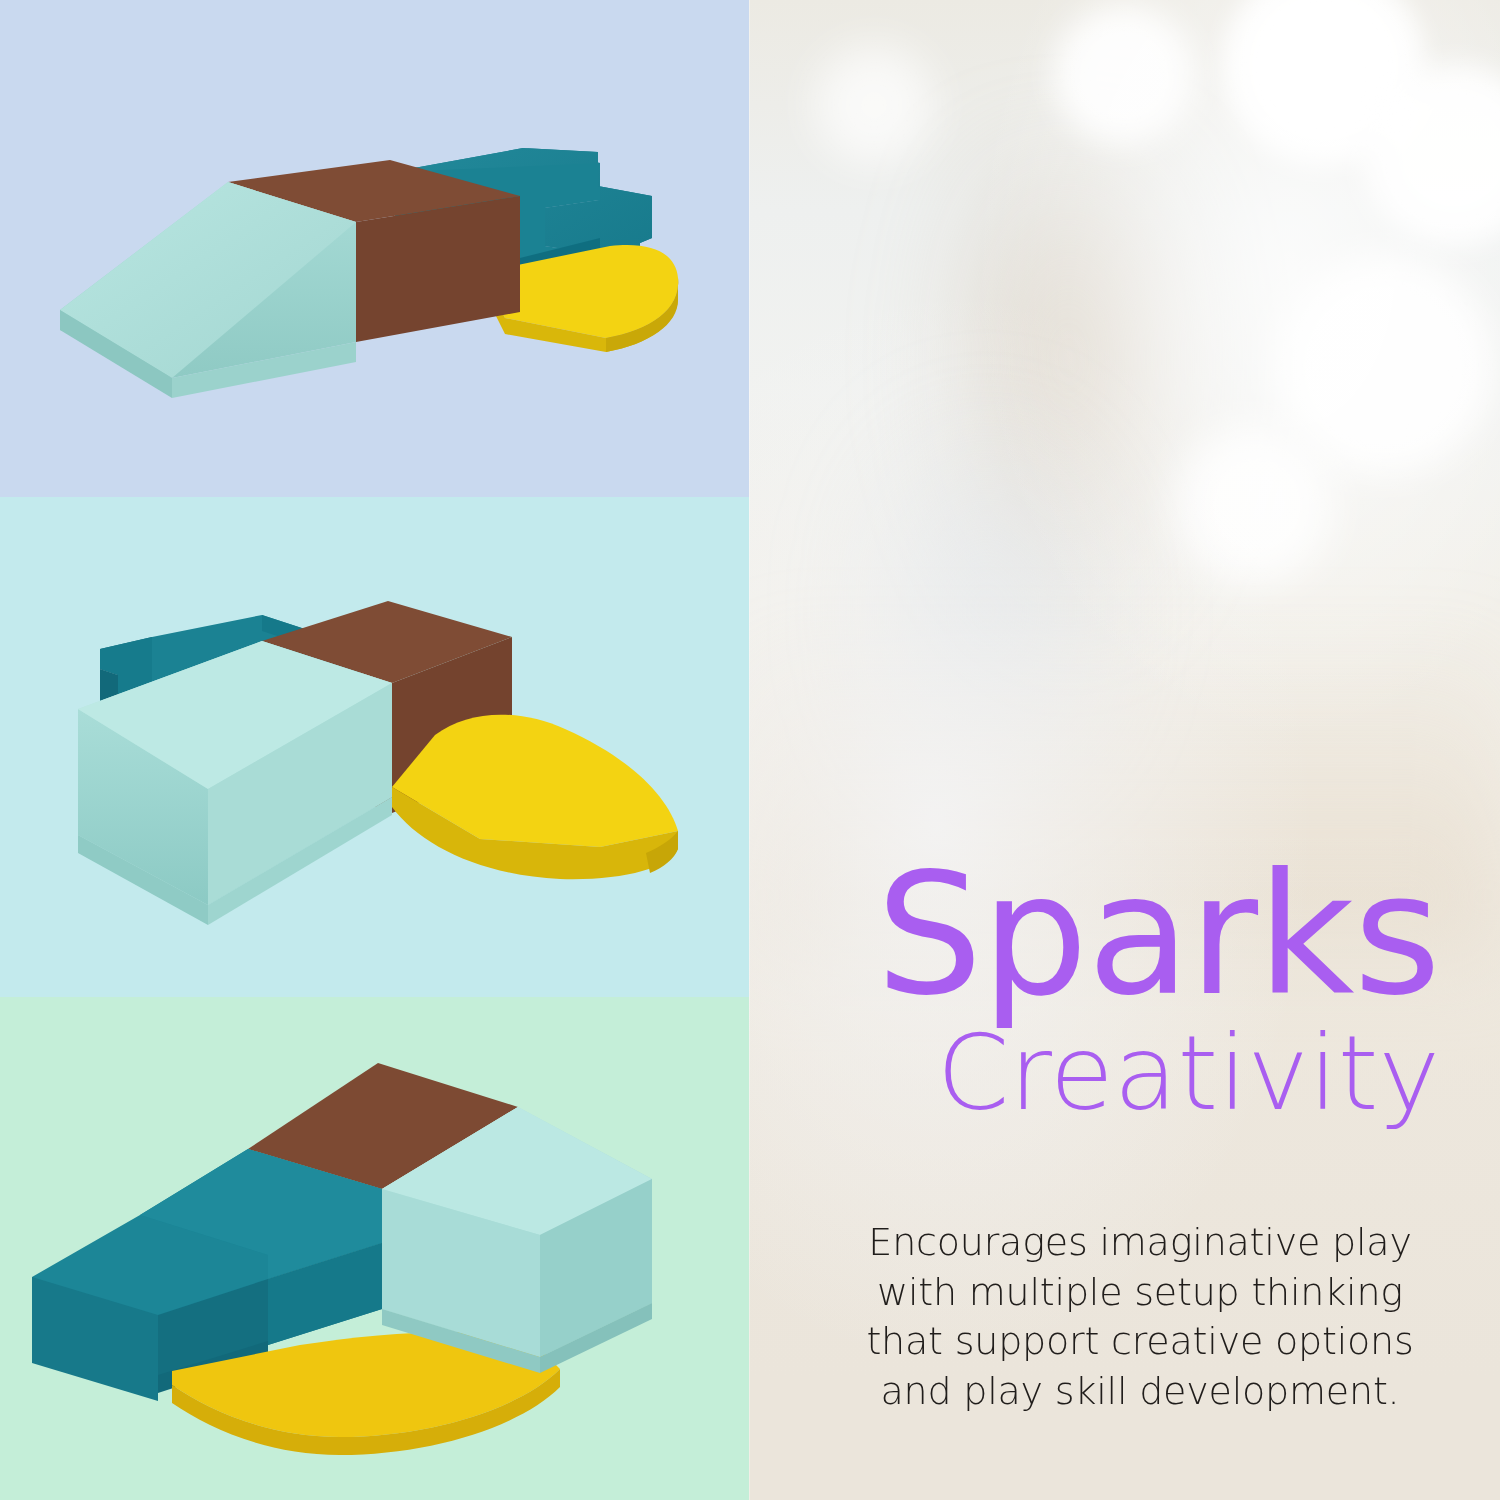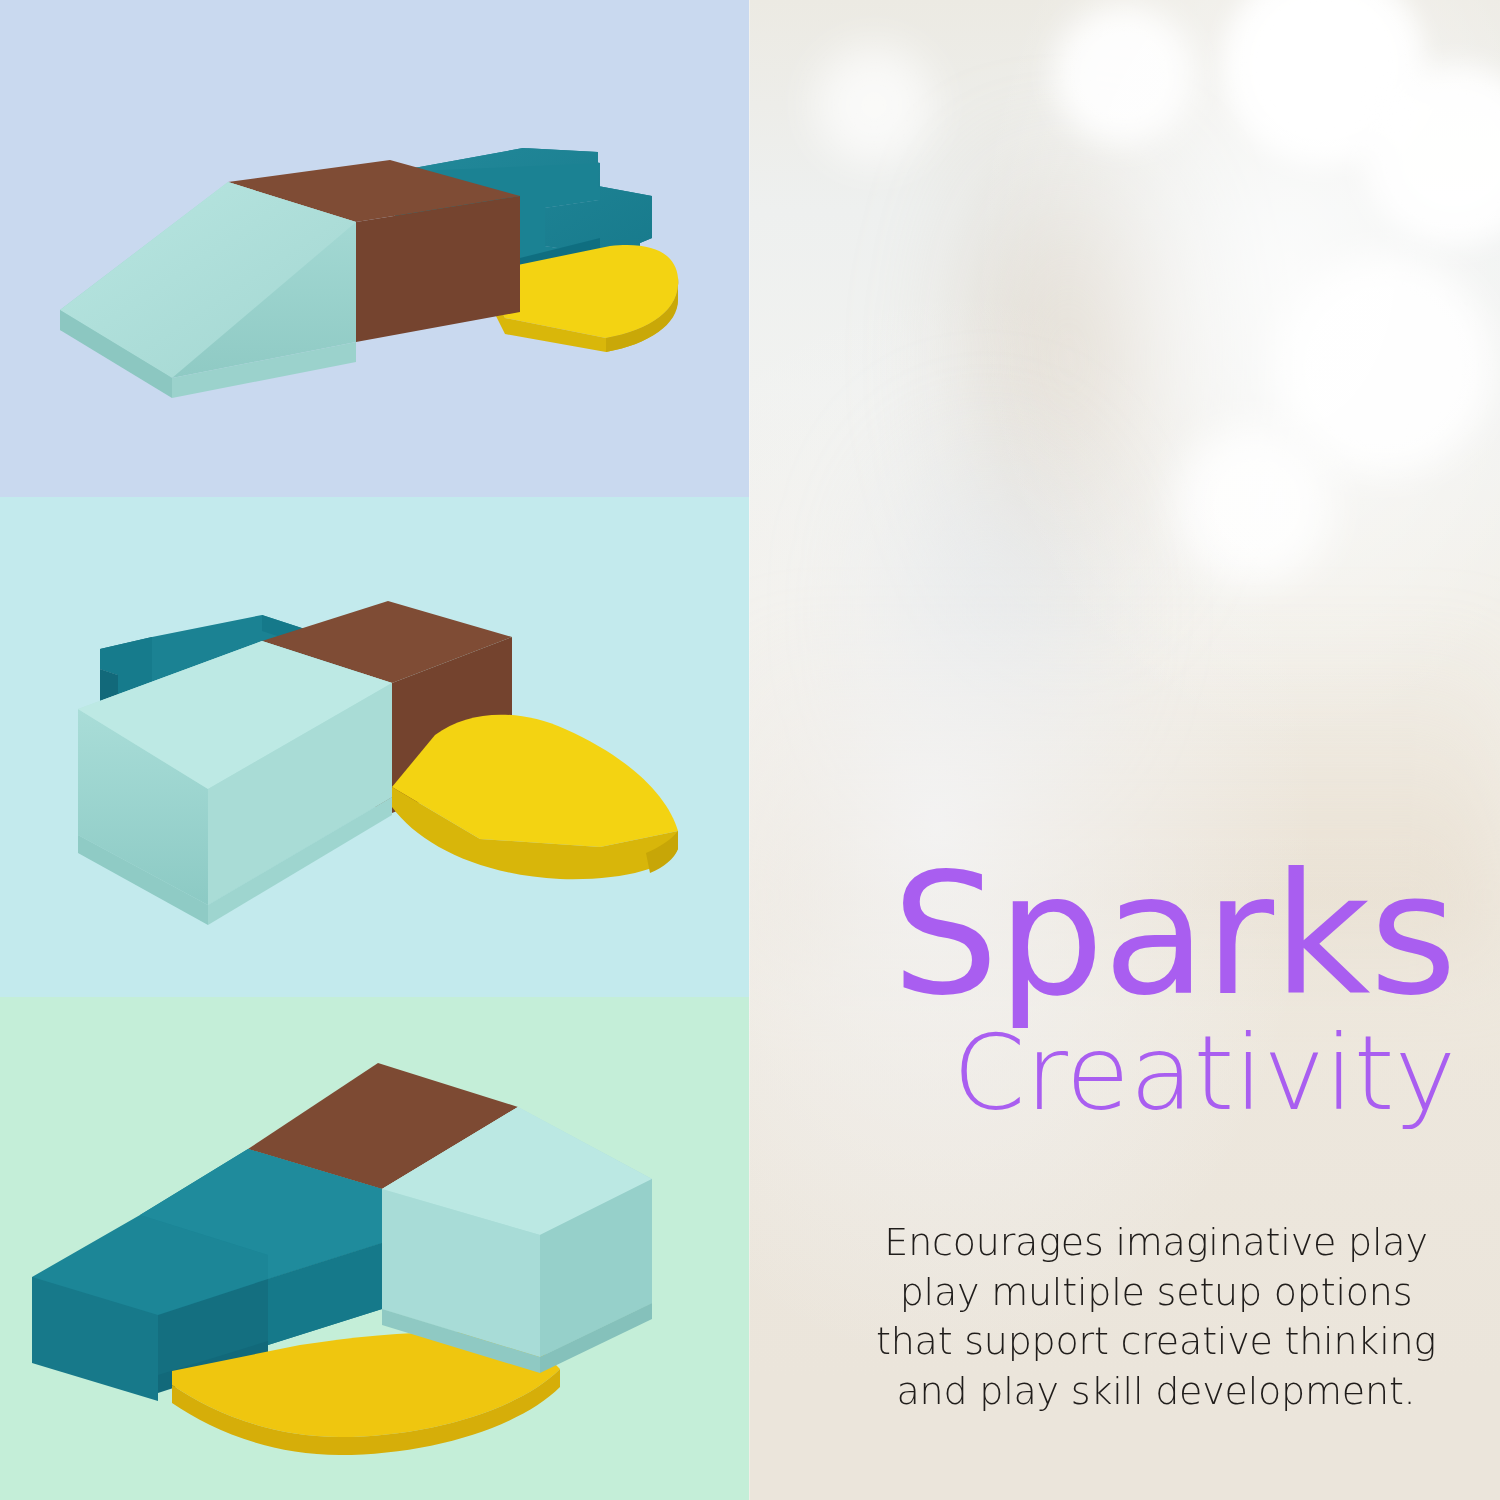--- a/index.html
+++ b/index.html
@@ -82,21 +82,21 @@
     background:
       radial-gradient(ellipse 60% 45% at 72% 18%, rgba(255,255,255,0.75), rgba(255,255,255,0) 70%),
       radial-gradient(ellipse 70% 50% at 25% 55%, rgba(245,246,248,0.8), rgba(245,246,248,0) 72%),
       linear-gradient(180deg, rgba(255,255,255,0) 55%, rgba(236,230,220,0.85) 78%, rgba(235,229,219,1) 92%);
     pointer-events: none;
   }
 
   
   .copy {
     position: absolute;
-    right: 44px;
+    right: 60px;
     top: 855px;
     width: 600px;
     text-align: center;
   }
 
   .headline {
     font-family: "DejaVu Sans", sans-serif;
     font-weight: 400;
     font-size: 168px;
     line-height: 0.96;
@@ -290,21 +290,21 @@
                 filter: blur(20px);"></div>
 
     <div class="haze"></div>
 
     <div class="copy">
       <div class="headline">Sparks</div>
       <div class="subhead">Creativity</div>
 
       <div class="body-copy">
         <span class="ln">Encourages imaginative play</span>
-        <span class="ln">play multiple setup options</span>
-        <span class="ln">that support creative thinking</span>
+        <span class="ln">with multiple setup thinking</span>
+        <span class="ln">that support creative options</span>
         <span class="ln">and play skill development.</span>
       </div>
     </div>
   </div>
 
   <div class="divider-v"></div>
 </div>
 
 </body></html>

